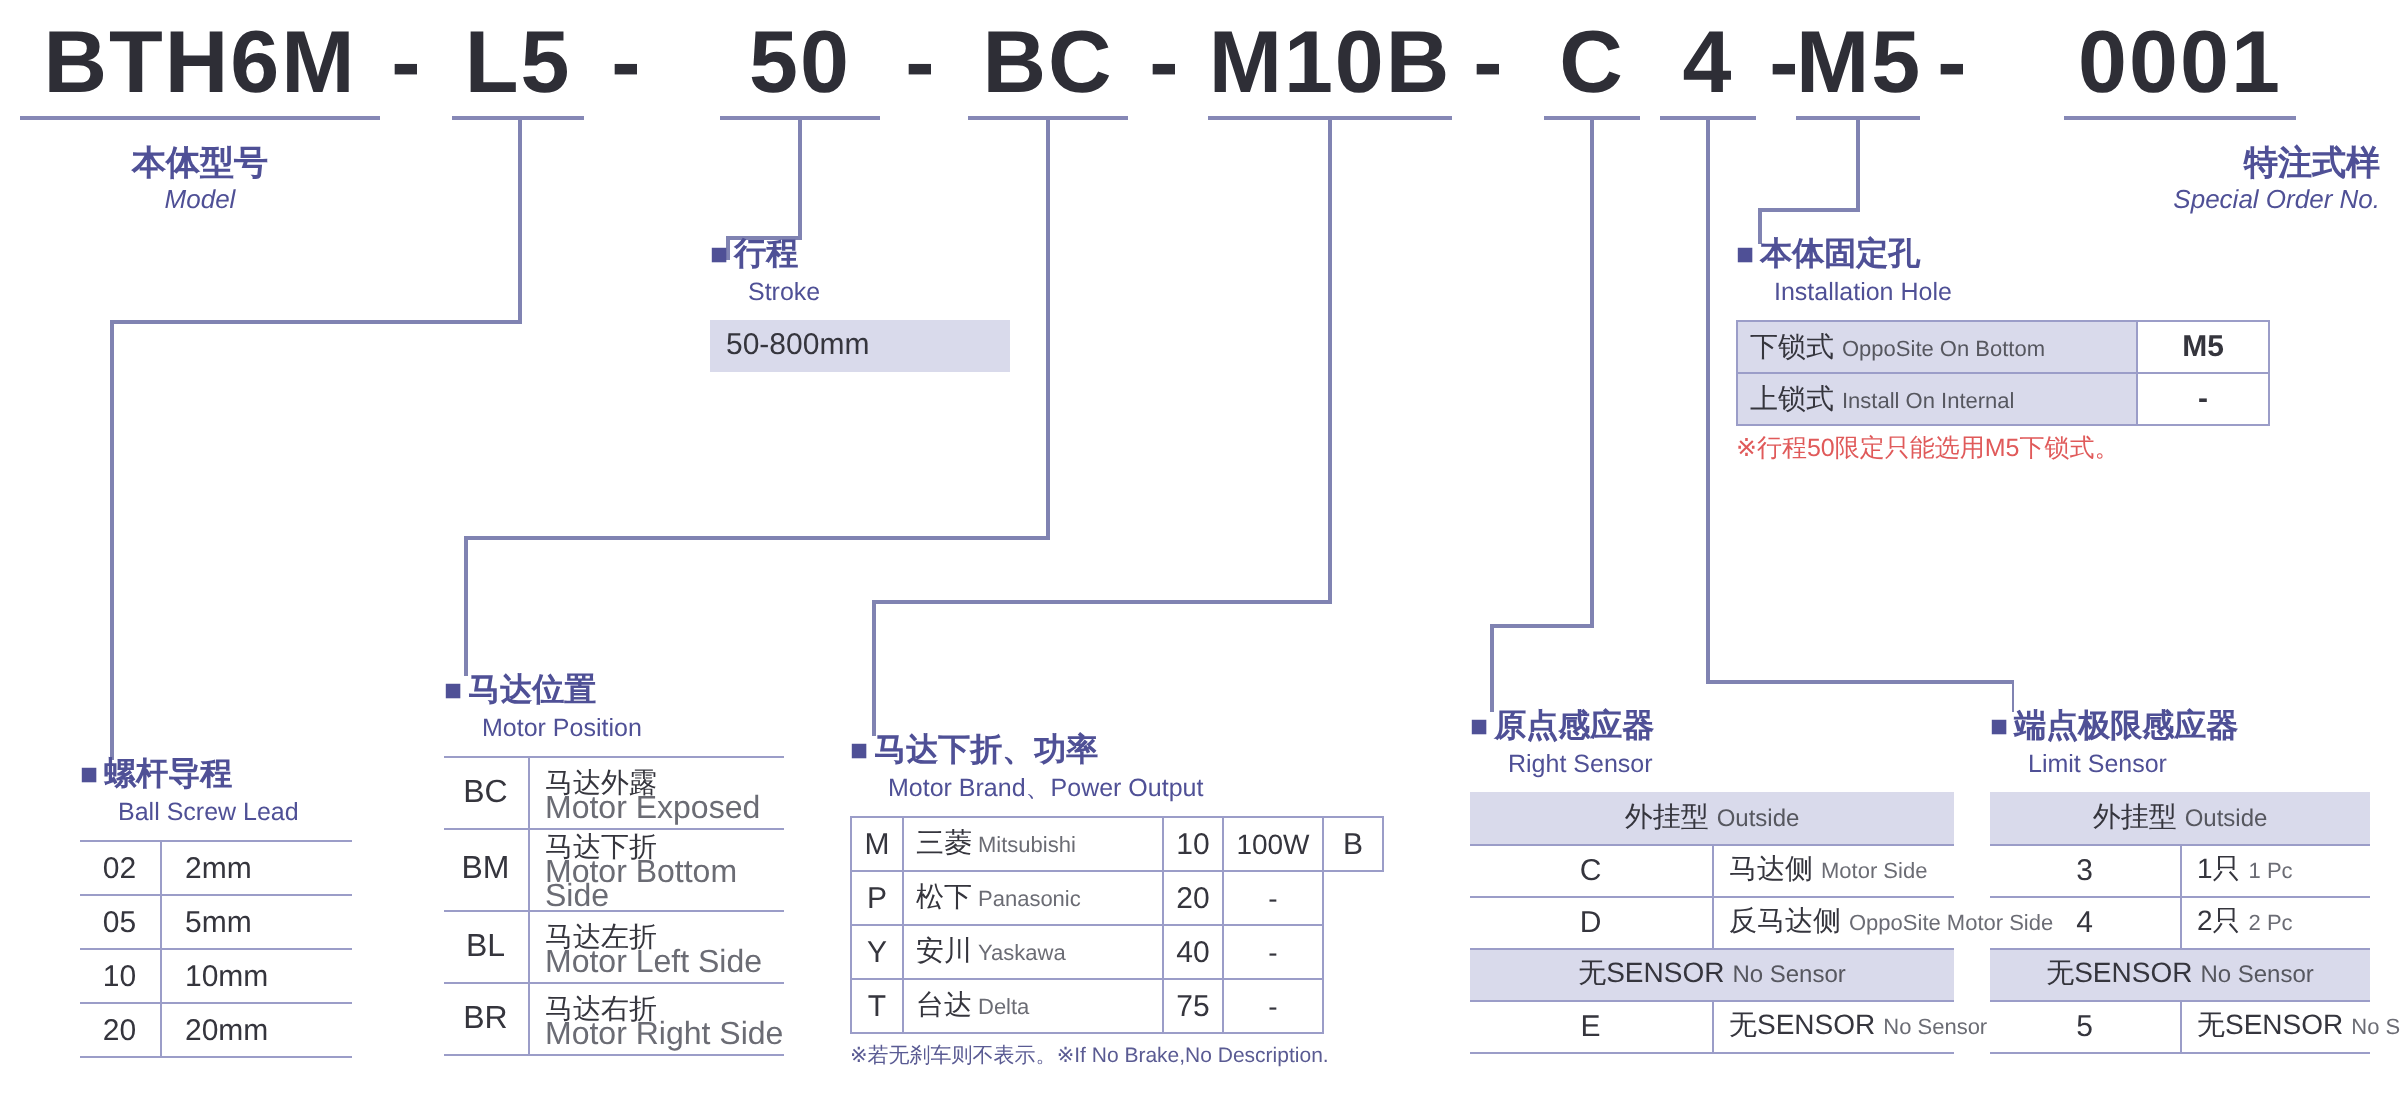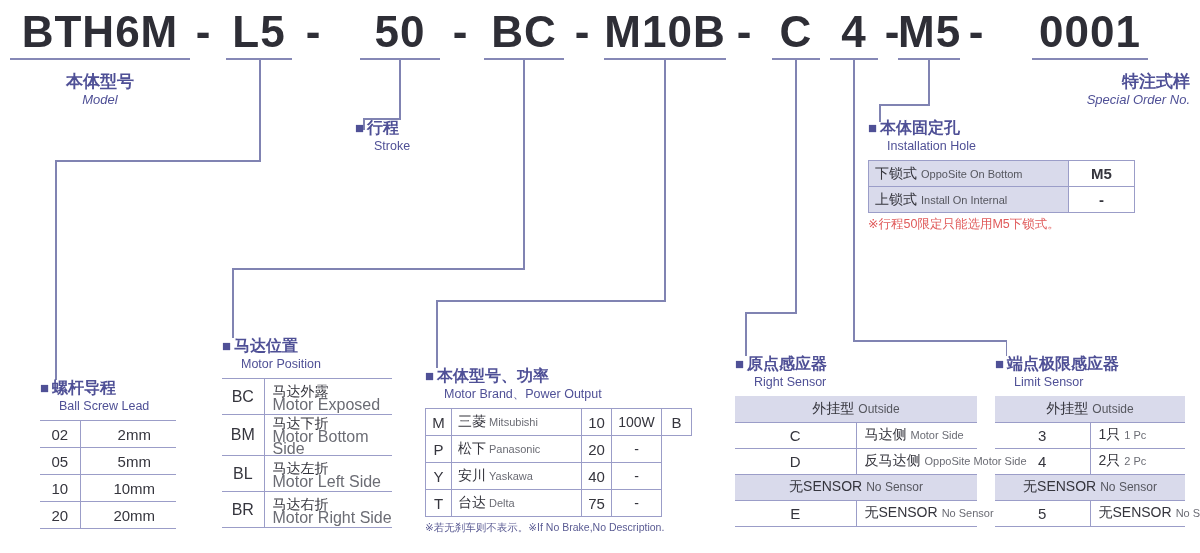--- a/index.html
+++ b/index.html
@@ -26,21 +26,21 @@
   .sec { position:absolute; }
   .sec-title { color:#4f5096; margin-bottom:6px; white-space:nowrap; }
   .sec-title .bullet { font-size:15px; margin-right:3px; color:#4f5096; }
   .sec-title .zh { font-size:16px; font-weight:bold; line-height:20px; }
   .sec-title .en { display:block; font-size:12.5px; line-height:16px; margin-left:19px; }
 
   table { border-collapse:collapse; table-layout:fixed; }
   td { vertical-align:middle; }
 
   .lead-table { width:136px; border-top:1px solid #9b9dc8; }
-  .lead-table td { border-bottom:1px solid #9b9dc8; height:27px; font-size:15px;text-align:center; }
+  .lead-table td { border-bottom:1px solid #9b9dc8; height:27px; font-size:15px; }
   .lead-table td.code { width:40px; text-align:center; border-right:1px solid #9b9dc8; }
   .lead-table td.val { padding-left:12px; }
 
   .mpos-table { width:170px; border-top:1px solid #9b9dc8; }
   .mpos-table td { border-bottom:1px solid #9b9dc8; height:36px; }
   .mpos-table td.code { width:42px; text-align:center; font-size:16px; border-right:1px solid #9b9dc8; }
   .mpos-table td.desc { padding-left:8px; }
   .mpos-table .zh { display:block; font-size:14px; line-height:16px; }
   .mpos-table .en { display:block; font-size:16px; line-height:12px; color:#6b6c74; }
 
@@ -135,20 +135,21 @@
 
   <div class="cline" style="left:928px;top:60px;width:1.5px;height:44px;"></div>
   <div class="cline" style="left:879px;top:104px;width:50.5px;height:1.5px;"></div>
   <div class="cline" style="left:879px;top:104px;width:1.5px;height:18px;"></div>
 
   <div class="sec" style="left:355px;top:118px;width:150px;">
     <div class="sec-title">
       <span class="bullet">■</span><span class="zh">行程</span>
       <span class="en">Stroke</span>
     </div>
+    <div class="stroke-row1">50-800mm</div>
   </div>
 
   <div class="sec" style="left:868px;top:118px;width:267px;">
     <div class="sec-title">
       <span class="bullet">■</span><span class="zh">本体固定孔</span>
       <span class="en">Installation Hole</span>
     </div>
     <table class="install-table">
       <tbody>
           <tr>
@@ -229,21 +230,21 @@
           <span class="zh">马达右折</span>
           <span class="en">Motor Right Side</span>
         </td>
       </tr>
     </tbody>
       </table>
   </div>
 
   <div class="sec" style="left:425px;top:366px;width:270px;">
     <div class="sec-title">
-      <span class="bullet">■</span><span class="zh">本体型号、功率</span>
+      <span class="bullet">■</span><span class="zh">马达下折、功率</span>
       <span class="en">Motor Brand、Power Output</span>
     </div>
     <table class="brand-table">
       <tbody>
           <tr>
         <td class="code">M</td>
         <td class="brand">
           <span class="zh">三菱</span><span class="en">Mitsubishi</span>
         </td>
         <td class="pcode">10</td>

